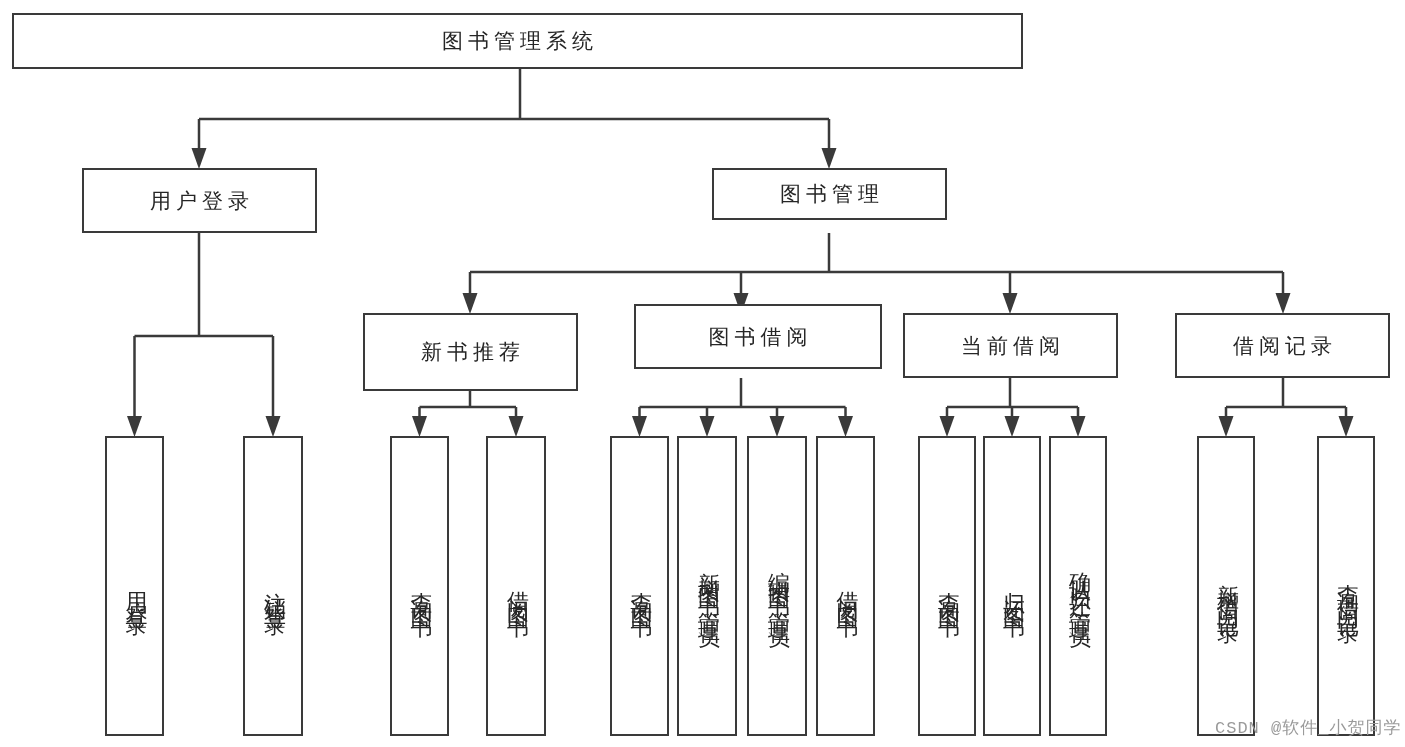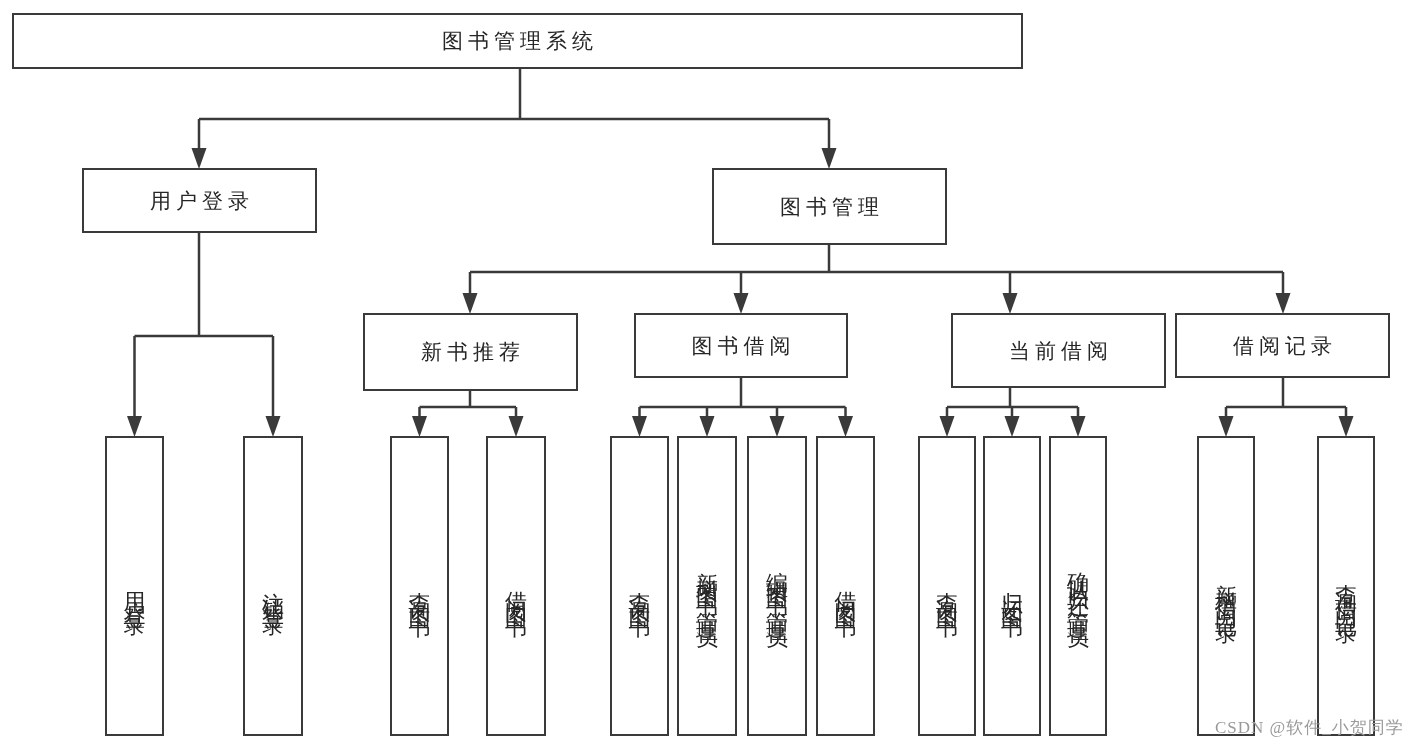--- a/index.html
+++ b/index.html
@@ -7,21 +7,21 @@
     --text:#262626;
     --wm:#9a9a9a;
     --bg:#ffffff;
   }
   html,body{margin:0;padding:0;background:var(--bg);}
   #stage{
     position:relative;
     width:1405px;height:747px;
     background:var(--bg);
     overflow:hidden;
-    font-family:Liberation Serif, serif;
+    font-family:Liberation Mono, monospace;
   }
   #wires{position:absolute;left:0;top:0;width:1405px;height:747px;}
   .node{
     position:absolute;
     box-sizing:border-box;
     border:2.5px solid var(--line);
     background:#fff;
     display:flex;align-items:center;justify-content:center;
   }
   .node.h span{
@@ -100,31 +100,31 @@
     </g>
   </svg>
 
   <div class="node h" style="left:12px;top:13px;width:1011px;height:56px">
     <span>图书管理系统</span>
   </div>
 
   <div class="node h" style="left:82px;top:168px;width:235px;height:65px">
     <span>用户登录</span>
   </div>
-  <div class="node h" style="left:712px;top:168px;width:235px;height:77px">
+  <div class="node h" style="left:712px;top:168px;width:235px;height:52px">
     <span>图书管理</span>
   </div>
 
   <div class="node h" style="left:363px;top:313px;width:215px;height:78px">
     <span>新书推荐</span>
   </div>
-  <div class="node h" style="left:634px;top:313px;width:214px;height:65px">
+  <div class="node h" style="left:634px;top:304px;width:248px;height:65px">
     <span>图书借阅</span>
   </div>
-  <div class="node h" style="left:951px;top:313px;width:215px;height:75px">
+  <div class="node h" style="left:903px;top:313px;width:215px;height:65px">
     <span>当前借阅</span>
   </div>
   <div class="node h" style="left:1175px;top:313px;width:215px;height:65px">
     <span>借阅记录</span>
   </div>
 
   <div class="node v" style="left:105px;top:436px;width:59px;height:300px">
     <span>用户登录</span>
   </div>
   <div class="node v" style="left:243px;top:436px;width:60px;height:300px">

